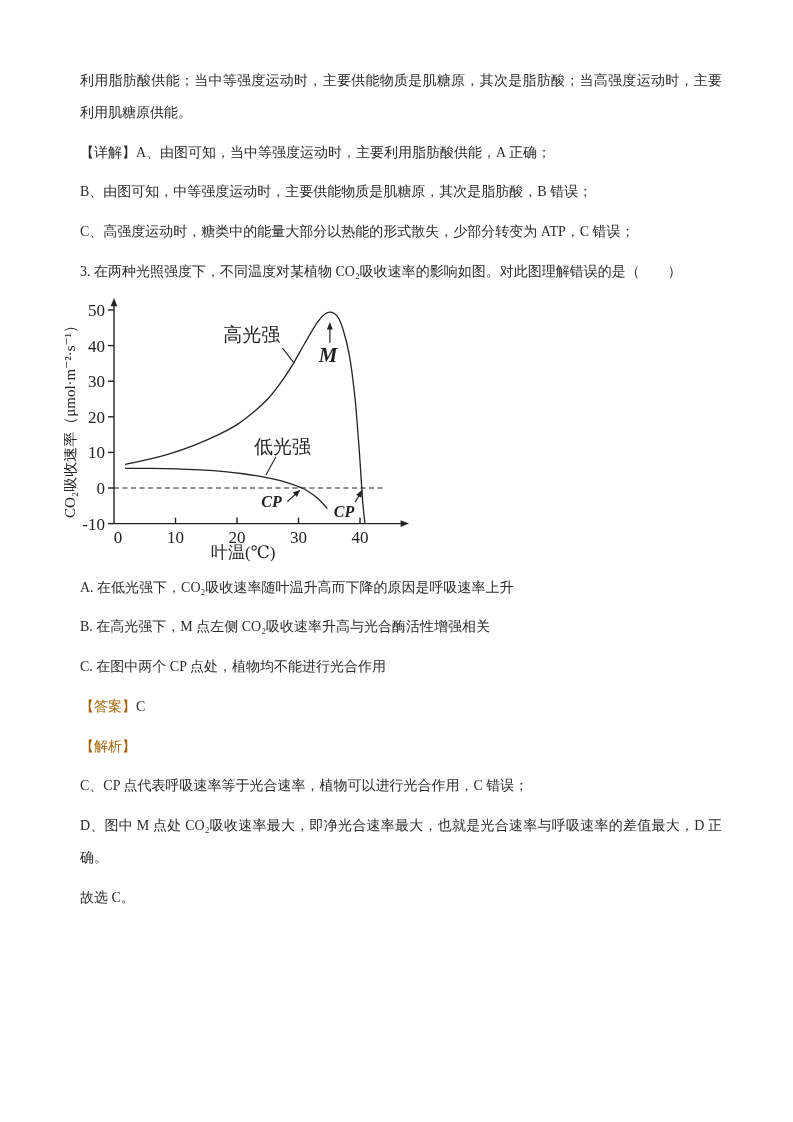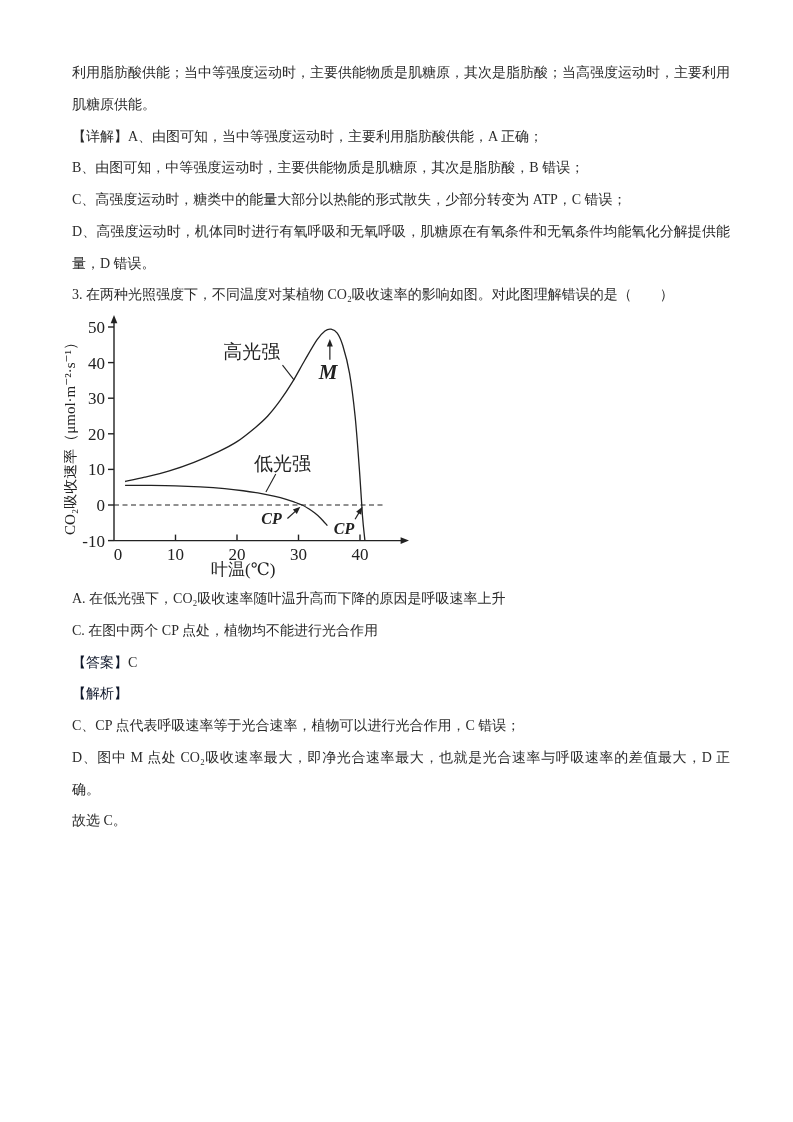--- a/index.html
+++ b/index.html
@@ -9,38 +9,37 @@
   }
   .page{
     box-sizing:border-box;
     width:793px;height:1122px;
     padding:57px 63px 0 72px;
     color:#2b2b2b;
     font-size:14px;
     line-height:31.75px;
     text-align:justify;
   }
-  .page p{margin:0;padding:0;}
-  .blue{color:#0f172a;}
+  .page p{margin:8px;padding:0;}
+  .blue{color:#a16207;}
   #chart-host{
     height:268px;
     margin:2px 0 2px -8px;
     line-height:0;
   }
   svg text{font-family:"Liberation Serif","DejaVu Serif",serif;fill:#222;}
 </style>
 </head>
 <body>
 
 <div class="page">
   <p>利用脂肪酸供能；当中等强度运动时，主要供能物质是肌糖原，其次是脂肪酸；当高强度运动时，主要利用肌糖原供能。</p>
   <p>【详解】A、由图可知，当中等强度运动时，主要利用脂肪酸供能，A 正确；</p>
   <p>B、由图可知，中等强度运动时，主要供能物质是肌糖原，其次是脂肪酸，B 错误；</p>
   <p>C、高强度运动时，糖类中的能量大部分以热能的形式散失，少部分转变为 ATP，C 错误；</p>
-  <p>D、高强度运动时，机体同时进行有氧呼吸和无氧呼吸，肌糖原在有氧条件和无氧条件均能氧化分解提供能量，D 错误。</p>
   <p>3. 在两种光照强度下，不同温度对某植物 CO₂吸收速率的影响如图。对此图理解错误的是（　　）</p>
 
   <div id="chart-host"><svg width="352" height="268" viewBox="0 0 352 268">
         <line x1="50" y1="227.6" x2="50" y2="8" stroke="#222" stroke-width="1.4"></line>
         <polygon points="50,2 53.338284224716844,10.357981720188594 46.661715775283156,10.357981720188592" fill="#222"></polygon>
         <line x1="50" y1="227.6" x2="338" y2="227.6" stroke="#222" stroke-width="1.4"></line>
         <polygon points="345,227.6 336.6420182798114,230.93828422471682 336.6420182798114,224.26171577528316" fill="#222"></polygon>
         <line x1="50" y1="227.6" x2="44" y2="227.6" stroke="#222" stroke-width="1.4"></line>
         <text x="41" y="233.6" text-anchor="end" font-size="17">-10</text>
         <line x1="50" y1="192" x2="44" y2="192" stroke="#222" stroke-width="1.4"></line>
@@ -78,20 +77,21 @@
         <line x1="223.43" y1="205.528" x2="232.646310578098" y2="197.1444756739067" stroke="#222" stroke-width="1.2"></line>
         <polygon points="236.34500000000003,193.78 232.84597733150832,200.97422270751895 228.8525280633674,196.58407993444777" fill="#222"></polygon>
         <text x="280.01" y="220.784" text-anchor="middle" font-size="16" font-style="italic" font-weight="600">CP</text>
         <line x1="291.08000000000004" y1="206.24" x2="295.91193452549544" y2="198.08201840275441" stroke="#222" stroke-width="1.2"></line>
         <polygon points="298.46000000000004,193.78 297.2270534241073,201.684419190617 292.12079203091383,198.66000433654256" fill="#222"></polygon>
         <text x="179.15" y="262" text-anchor="middle" font-size="17">叶温(℃)</text>
         <text transform="translate(11,122) rotate(-90)" text-anchor="middle" font-size="15">CO₂吸收速率（μmol·m⁻²·s⁻¹）</text>
       </svg></div>
 
   <p>A. 在低光强下，CO₂吸收速率随叶温升高而下降的原因是呼吸速率上升</p>
+  <p>B. 在高光强下，M 点左侧 CO₂吸收速率升高与光合酶活性增强相关</p>
   <p>C. 在图中两个 CP 点处，植物均不能进行光合作用</p>
 
   <p><span class="blue">【答案】</span><span>C</span></p>
   <p><span class="blue">【解析】</span></p>
 
   <p>C、CP 点代表呼吸速率等于光合速率，植物可以进行光合作用，C 错误；</p>
   <p>D、图中 M 点处 CO₂吸收速率最大，即净光合速率最大，也就是光合速率与呼吸速率的差值最大，D 正确。</p>
   <p>故选 C。</p>
 </div>
 

